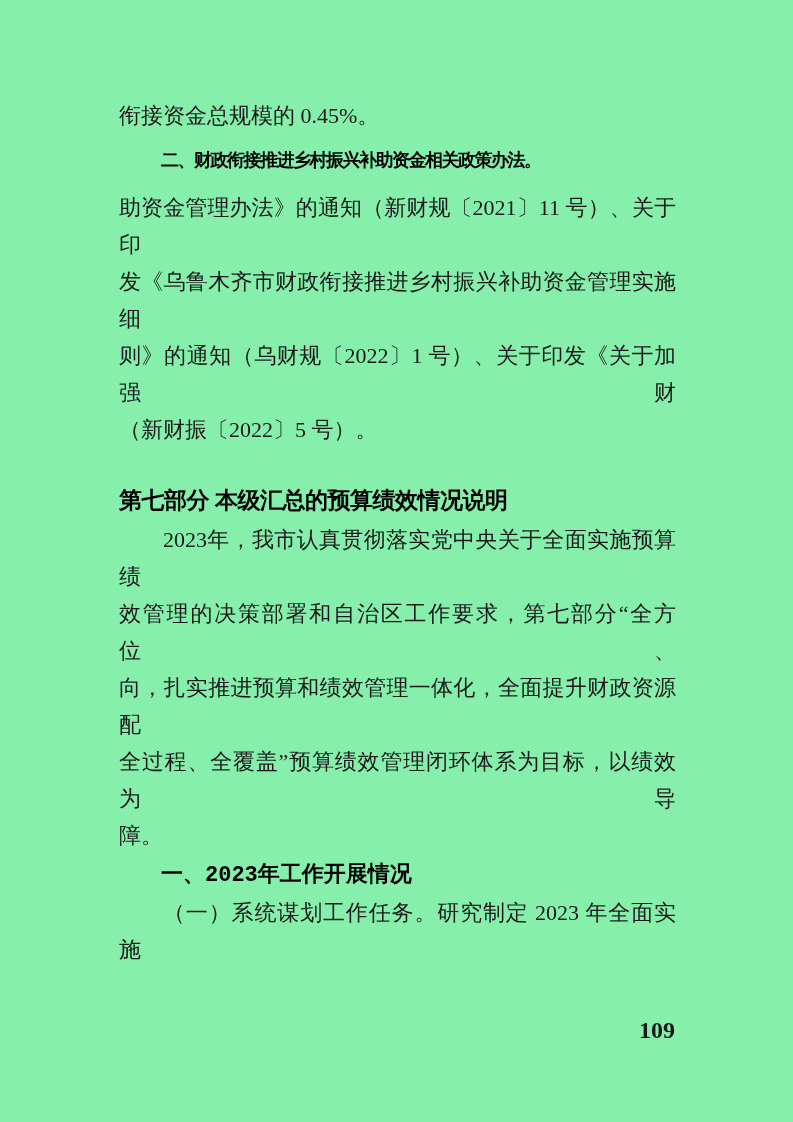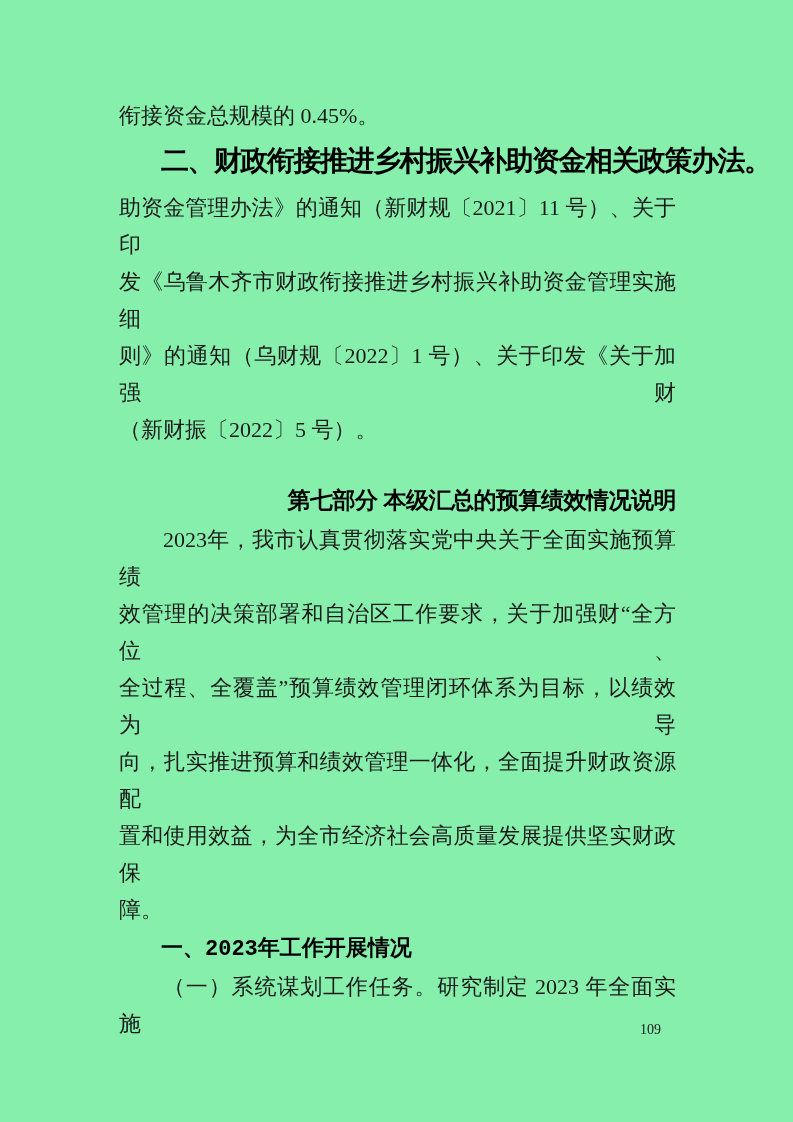--- a/index.html
+++ b/index.html
@@ -33,50 +33,51 @@
   .line.indent {
     text-indent: 44px;
   }
   .heading {
     font-family: "Liberation Sans", "DejaVu Sans", sans-serif;
     font-weight: 700;
     color: #000000;
   }
   .h-policy {
     margin-top: 8px;
-    font-size: 28px;
+    font-size: 18px;
     line-height: 37px;
     letter-spacing: -1.5px;
     padding-left: 42px;
     white-space: nowrap;
   }
   .p-policy  { margin-top: 10px; }
   .h-section {
     margin-top: 33px;
     font-size: 23px;
     line-height: 38px;
-    text-align: right;
+    text-align: left;
     letter-spacing: -0.5px;
   }
   .p-overview { margin-top: 2px; }
   .h-work {
     margin-top: 3px;
     font-size: 22px;
     line-height: 37px;
     padding-left: 42px;
     font-family: Liberation Mono, monospace;
   }
   .p-item1 { margin-top: 0; }
   .page-number {
     position: absolute;
     top: 1016px;
-    right: 132px;
-    font-size: 14px;
+    right: 118px;
+    font-size: 24px;
     line-height: 28px;
     color: #1a1a1a;
+    font-weight: bold;
   }
 </style>
 </head>
 <body>
 
 <div class="page">
   <div class="content">
 
     <div class="para">
       <div class="line last">衔接资金总规模的 0.45%。</div>
@@ -88,24 +89,23 @@
       <div class="line">助资金管理办法》的通知（新财规〔2021〕11 号）、关于印</div>
       <div class="line">发《乌鲁木齐市财政衔接推进乡村振兴补助资金管理实施细</div>
       <div class="line">则》的通知（乌财规〔2022〕1 号）、关于印发《关于加强财</div>
       <div class="line last">（新财振〔2022〕5 号）。</div>
     </div>
 
     <div class="heading h-section">第七部分 本级汇总的预算绩效情况说明</div>
 
     <div class="para p-overview">
       <div class="line indent">2023年，我市认真贯彻落实党中央关于全面实施预算绩</div>
-      <div class="line">效管理的决策部署和自治区工作要求，关于加强财“全方位、</div>
+      <div class="line">效管理的决策部署和自治区工作要求，第七部分“全方位、</div>
+      <div class="line">向，扎实推进预算和绩效管理一体化，全面提升财政资源配</div>
       <div class="line">全过程、全覆盖”预算绩效管理闭环体系为目标，以绩效为导</div>
-      <div class="line">向，扎实推进预算和绩效管理一体化，全面提升财政资源配</div>
-      <div class="line">置和使用效益，为全市经济社会高质量发展提供坚实财政保</div>
       <div class="line last">障。</div>
     </div>
 
     <div class="heading h-work">一、2023年工作开展情况</div>
 
     <div class="para p-item1">
       <div class="line indent">（一）系统谋划工作任务。研究制定 2023 年全面实施</div>
 
     </div>
 

